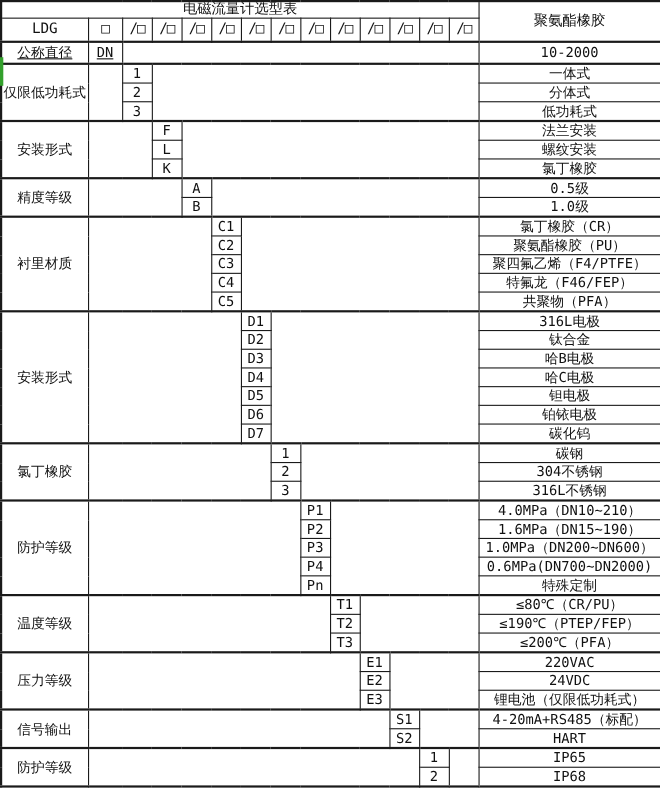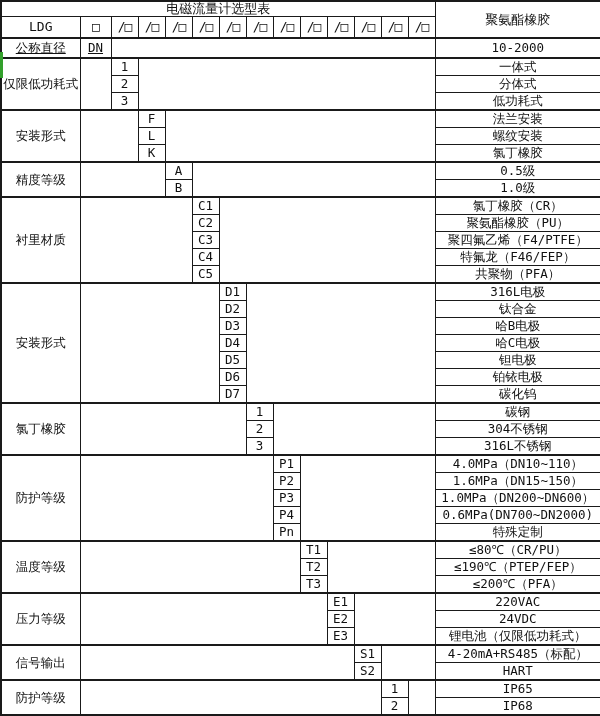--- a/index.html
+++ b/index.html
@@ -200,25 +200,25 @@
         </tr>
         <tr>
           <td class="code">3</td>
           <td class="desc">316L不锈钢</td>
         </tr>
         <tr class="gs">
           <td class="glabel" rowspan="5">防护等级</td>
           <td rowspan="5" colspan="7"></td>
           <td class="code">P1</td>
           <td rowspan="5" colspan="5"></td>
-          <td class="descL">4.0MPa（DN10~110）</td>
+          <td class="descL">4.0MPa（DN10~210）</td>
         </tr>
         <tr>
           <td class="code">P2</td>
-          <td class="descL">1.6MPa（DN15~150）</td>
+          <td class="descL">1.6MPa（DN15~190）</td>
         </tr>
         <tr>
           <td class="code">P3</td>
           <td class="descL">1.0MPa（DN200~DN600）</td>
         </tr>
         <tr>
           <td class="code">P4</td>
           <td class="descL">0.6MPa(DN700~DN2000)</td>
         </tr>
         <tr>

